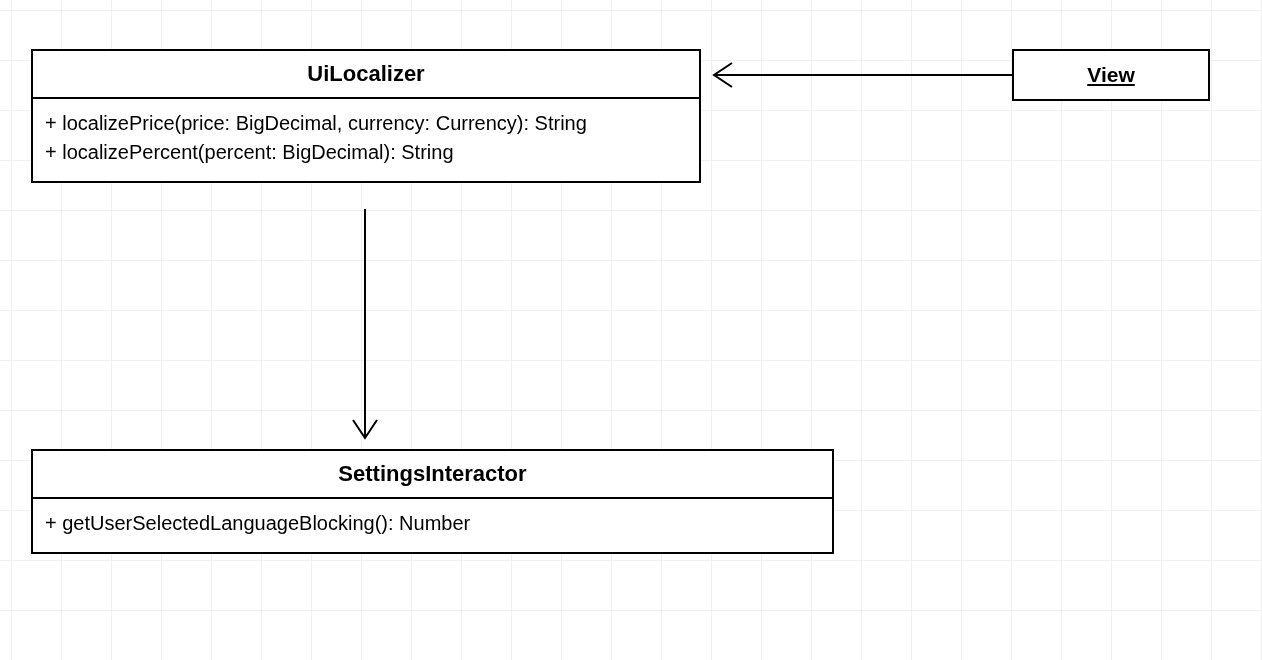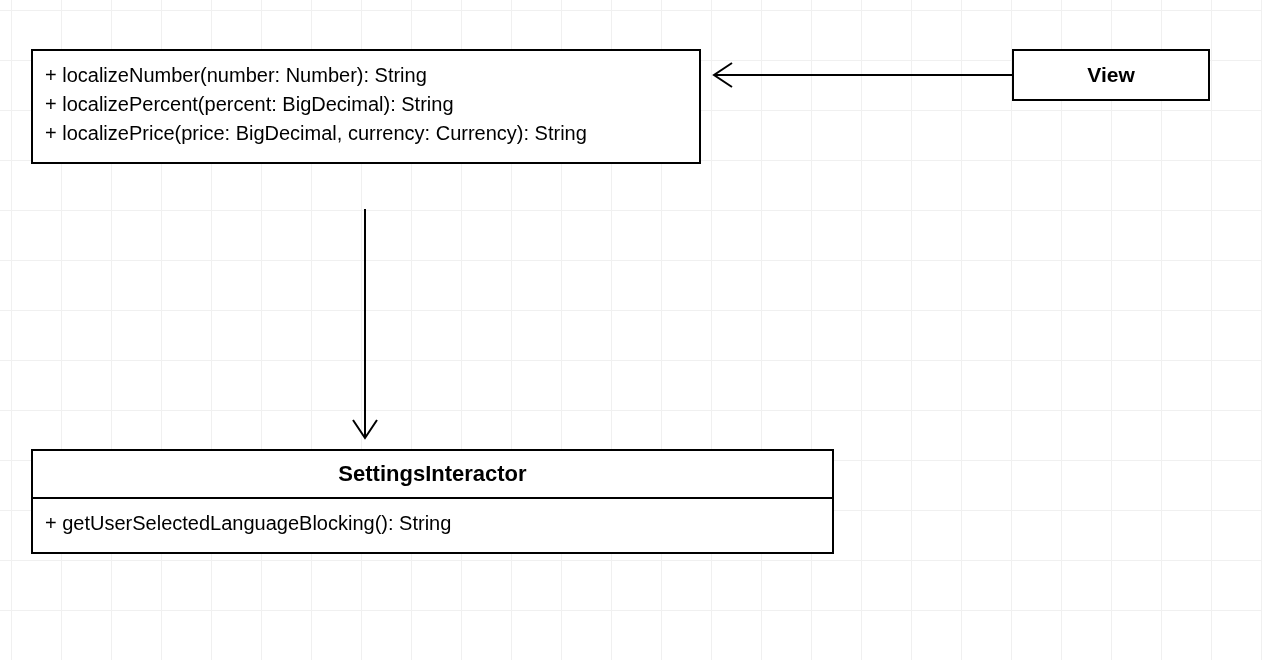--- a/index.html
+++ b/index.html
@@ -34,20 +34,21 @@
     .uml-title {
       font-weight: bold;
       font-size: 22px;
       text-align: center;
       padding: 10px 8px;
       border-bottom: 2px solid #000;
     }
     .uml-title.small {
       font-size: 21px;
       padding: 12px 8px;
+      text-decoration: underline;
     }
     .uml-body {
       padding: 10px 12px 14px 12px;
       font-size: 20px;
       line-height: 1.45;
       white-space: nowrap;
     }
     .method-line {
       display: block;
     }
@@ -62,35 +63,35 @@
     .no-body .uml-title {
       border-bottom: none;
     }
   </style>
 </head>
 <body>
 
 <div class="grid"></div>
 
 <div class="uml-class" style="left:31px; top:49px; width:670px;">
+  <div class="uml-title">UiLocalizer</div>
   <div class="uml-body">
-    <span class="method-line">+ localizeNumber(number: Number): String</span>
+    <span class="method-line">+ localizePrice(price: BigDecimal, currency: Currency): String</span>
     <span class="method-line">+ localizePercent(percent: BigDecimal): String</span>
-    <span class="method-line">+ localizePrice(price: BigDecimal, currency: Currency): String</span>
   </div>
 </div>
 
 <div class="uml-class no-body" style="left:1012px; top:49px; width:198px;">
   <div class="uml-title small">View</div>
 </div>
 
 <div class="uml-class" style="left:31px; top:449px; width:803px;">
   <div class="uml-title">SettingsInteractor</div>
   <div class="uml-body">
-    <span class="method-line">+ getUserSelectedLanguageBlocking(): String</span>
+    <span class="method-line">+ getUserSelectedLanguageBlocking(): Number</span>
   </div>
 </div>
 
 <svg class="arrows">
 
   <line x1="1012" y1="75" x2="714" y2="75" stroke="#000" stroke-width="2"></line>
   <polyline points="732,63 714,75 732,87" fill="none" stroke="#000" stroke-width="2"></polyline>
 
   <line x1="365" y1="209" x2="365" y2="438" stroke="#000" stroke-width="2"></line>
   <polyline points="353,420 365,438 377,420" fill="none" stroke="#000" stroke-width="2"></polyline>

